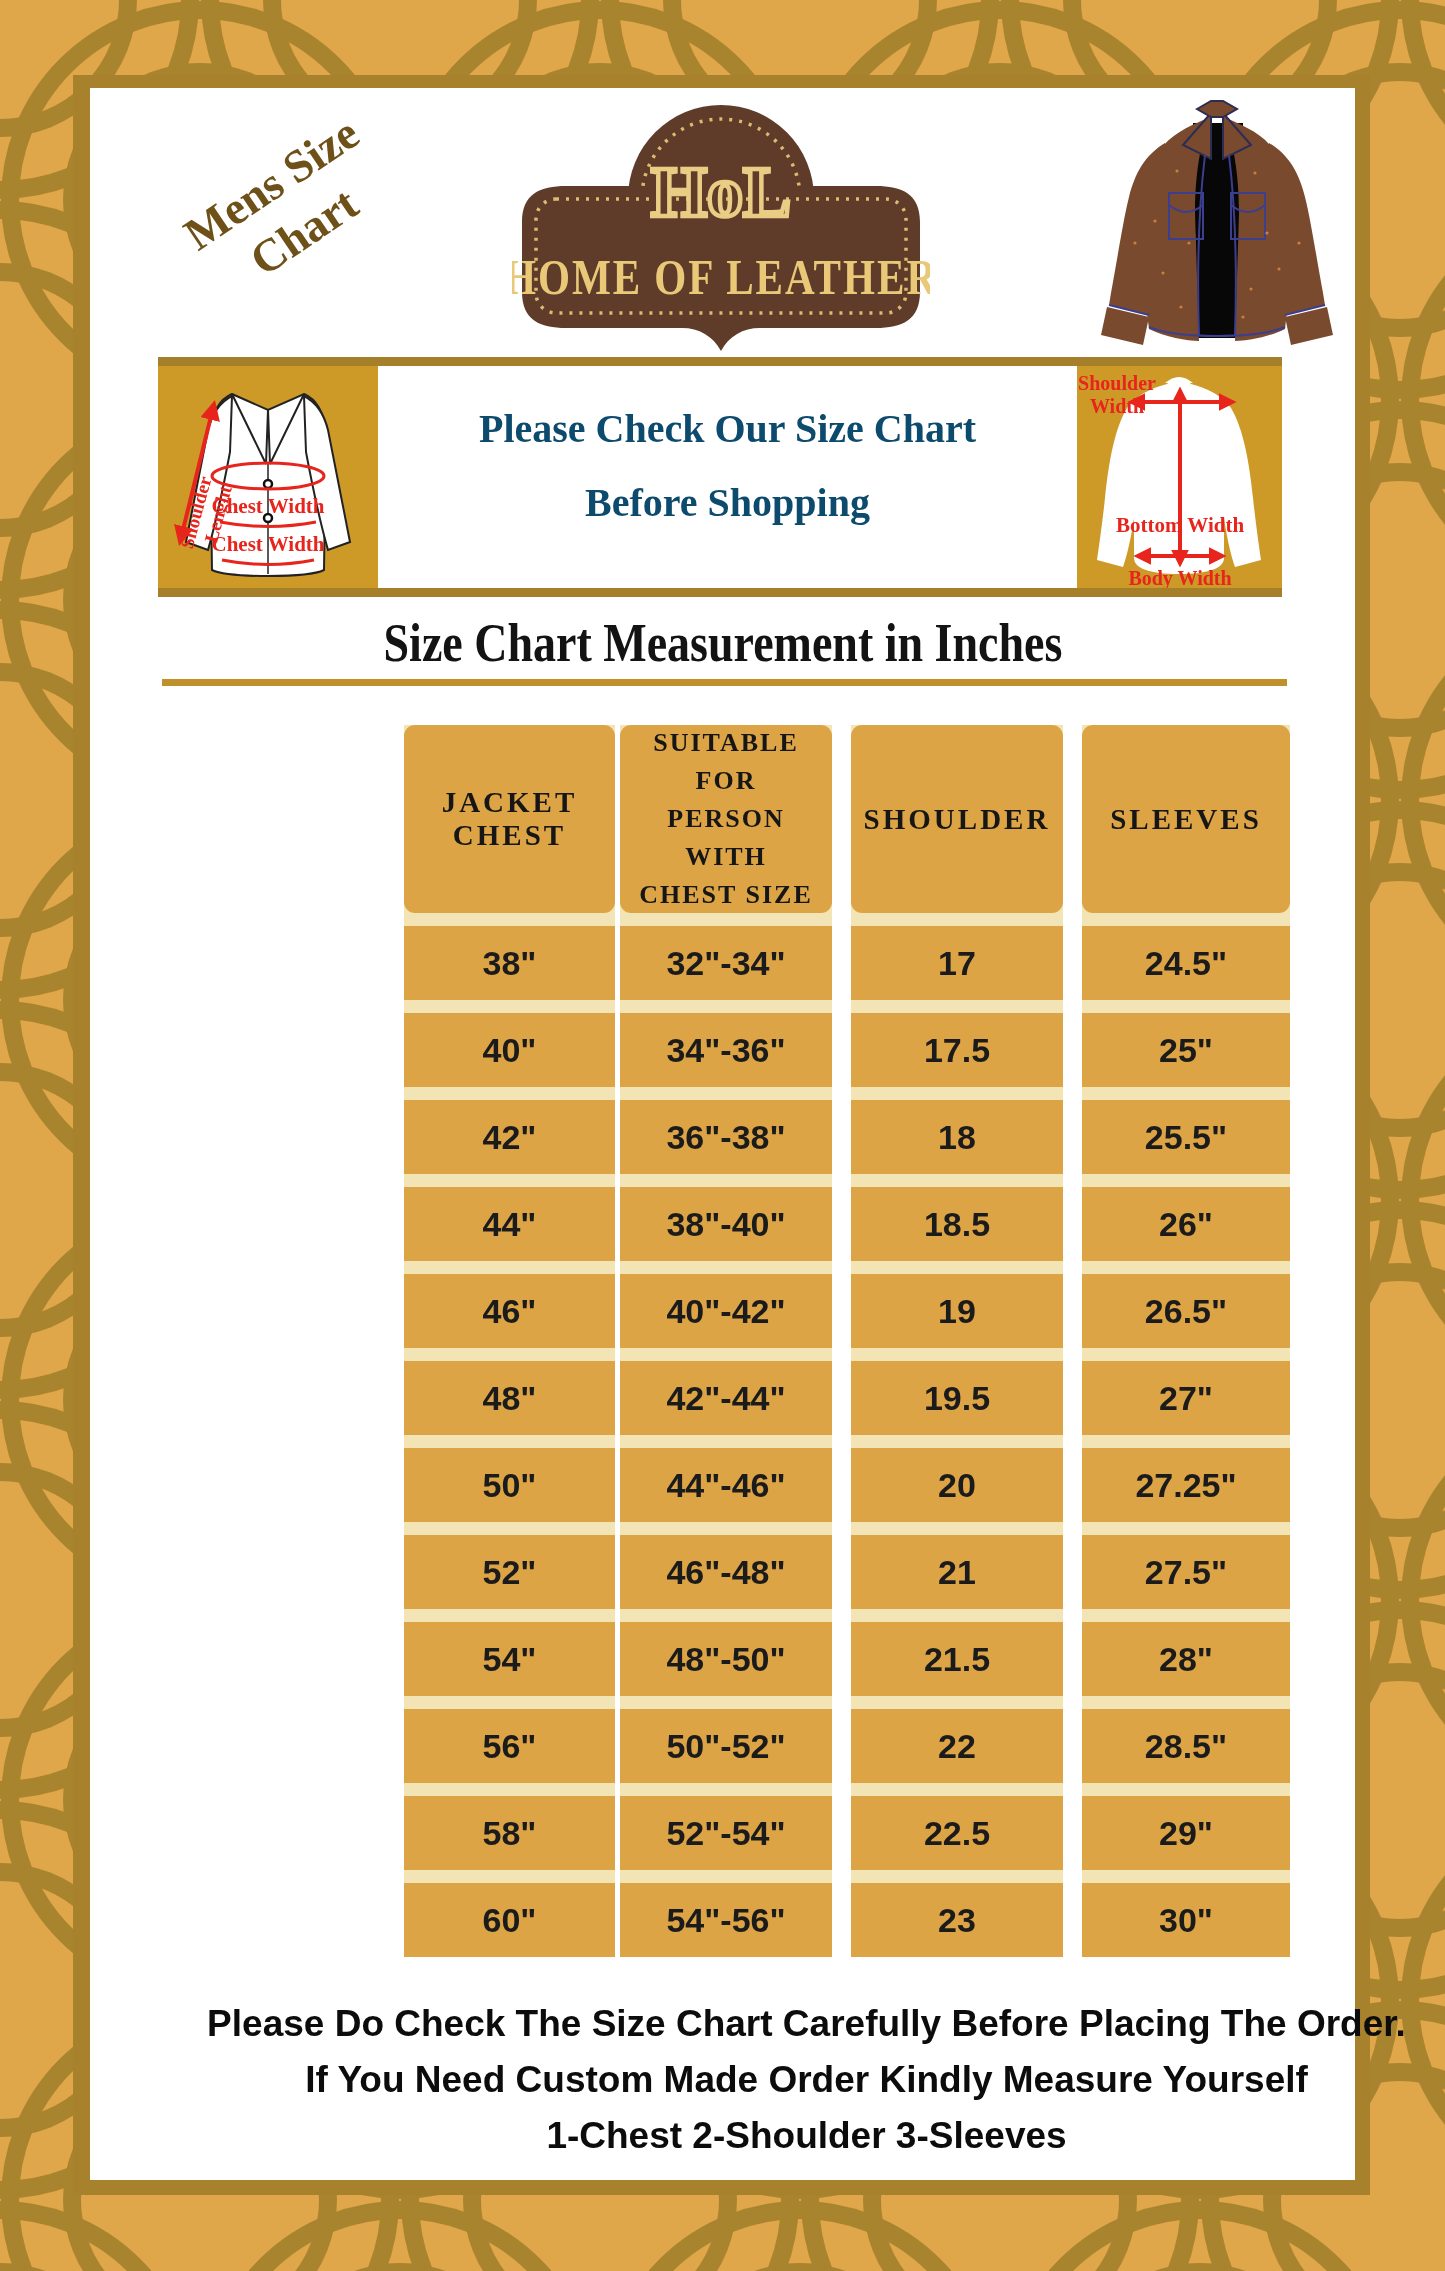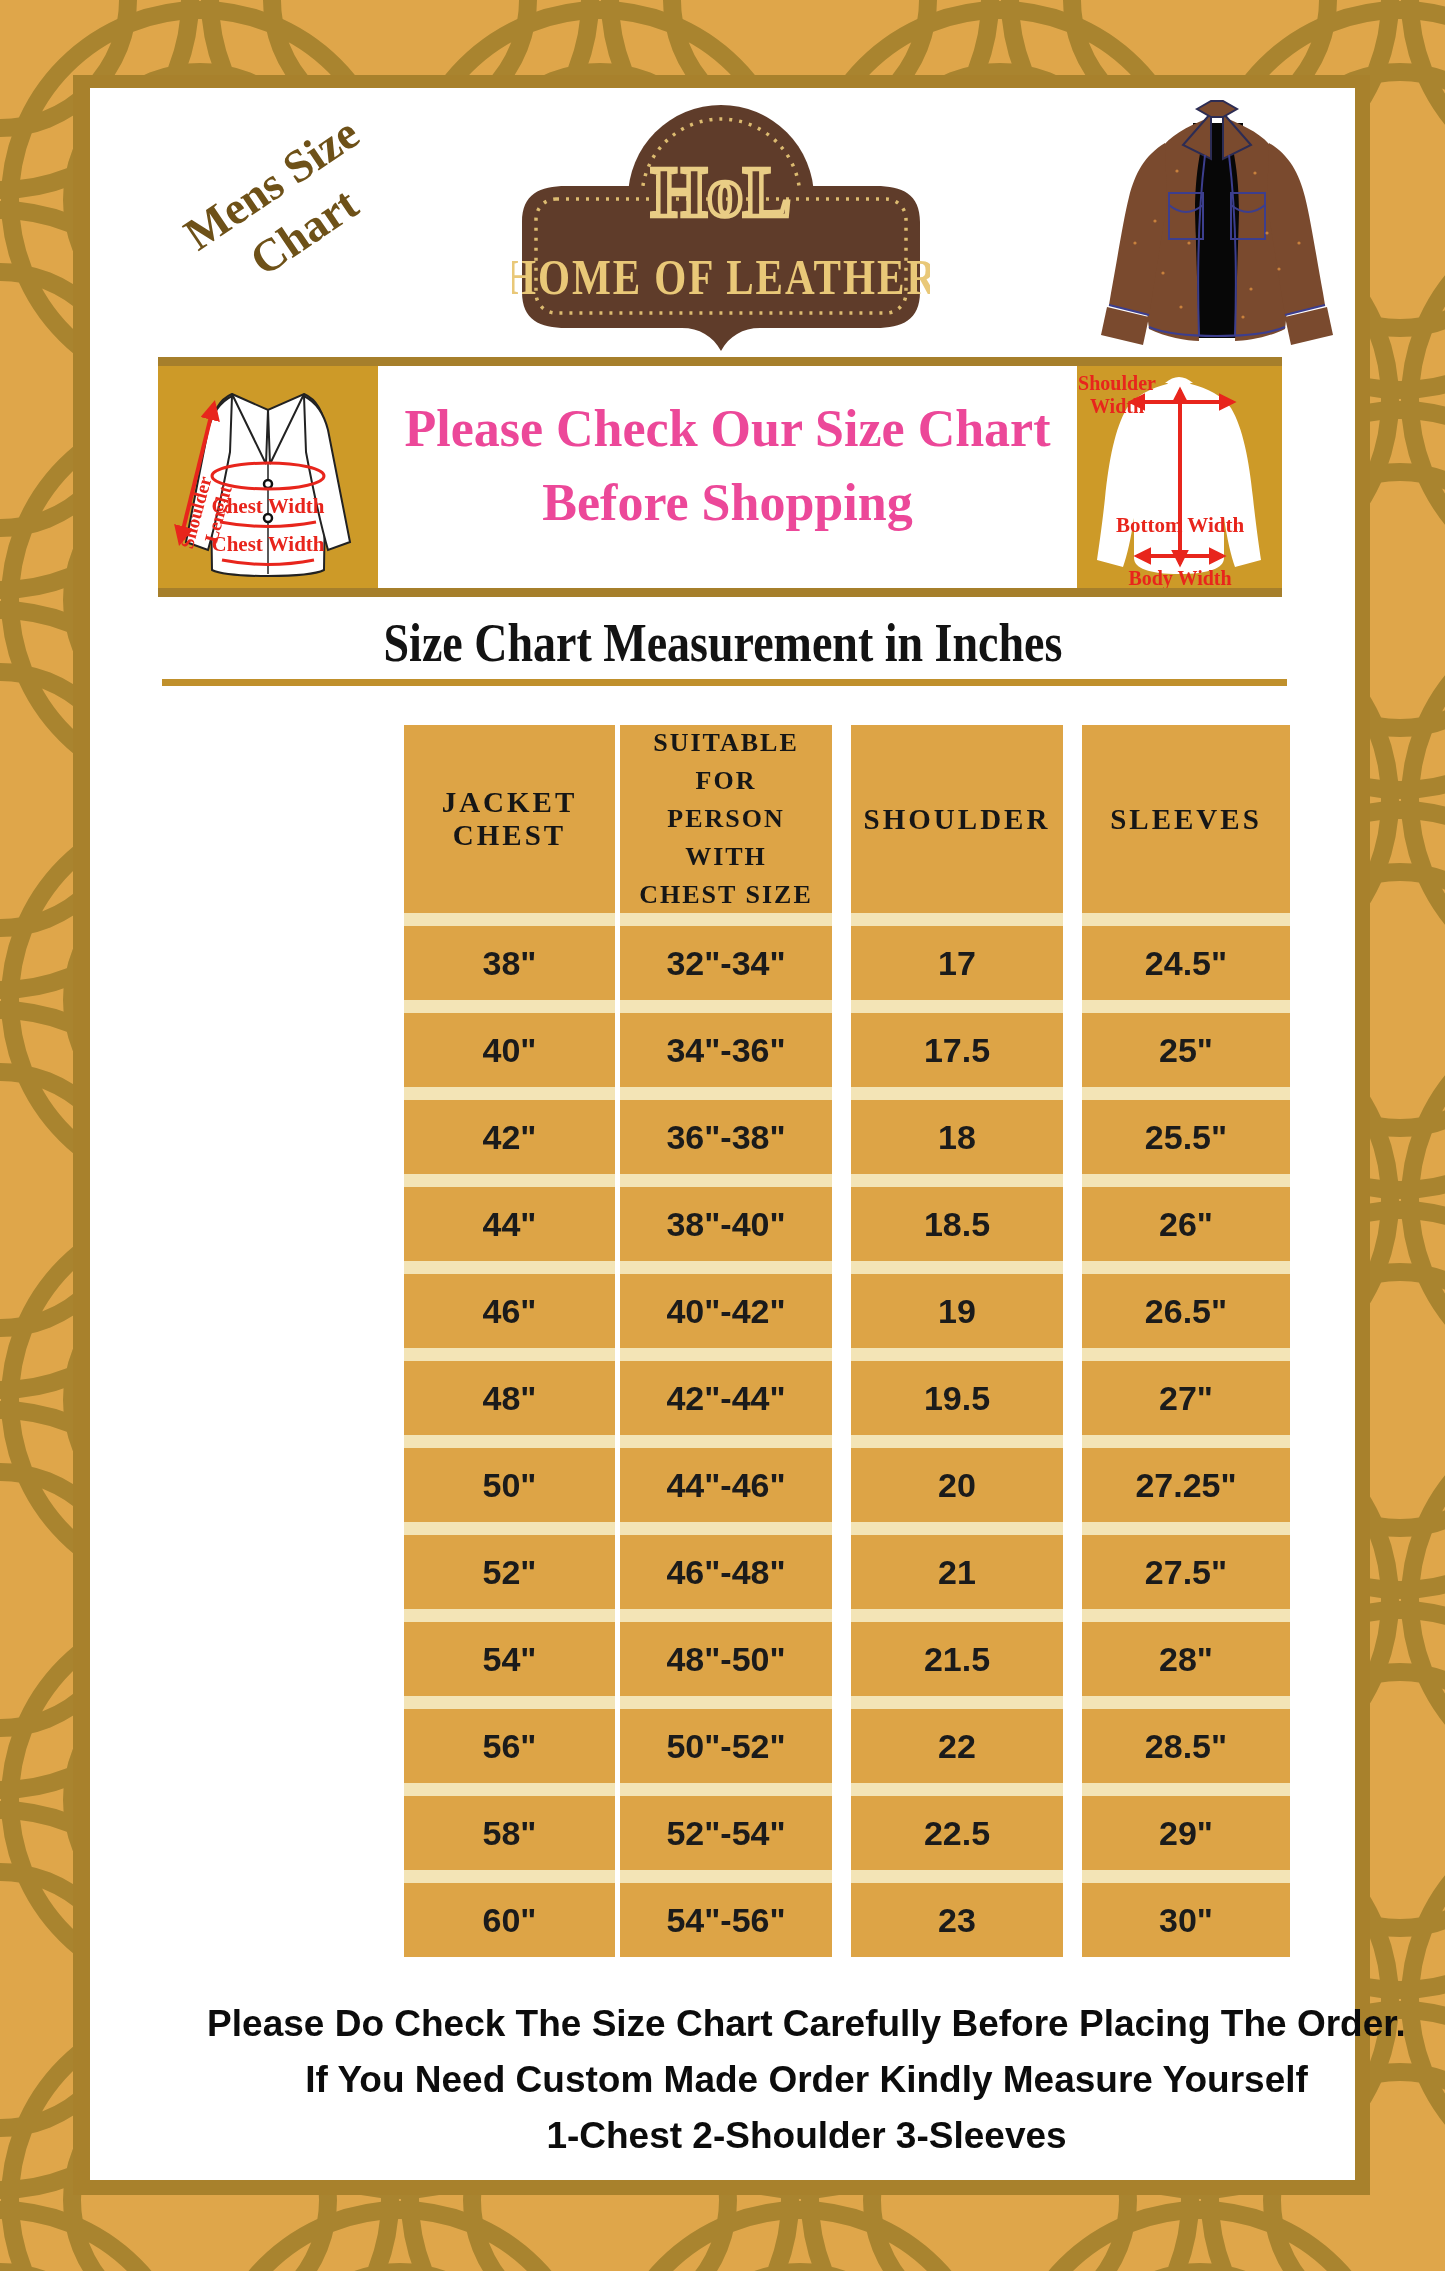--- a/index.html
+++ b/index.html
@@ -15,36 +15,36 @@
           font-family:"Liberation Serif",serif;font-weight:bold;font-size:46px;
           line-height:58px;color:#6e5118;}
 
   
   .banner{position:absolute;left:68px;top:269px;width:1124px;height:240px;
           border-top:9px solid #a67f2b;border-bottom:9px solid #a67f2b;
           box-sizing:border-box;display:flex;}
   .banner-left{width:220px;height:222px;background:#cd9a28;flex:none;}
   .banner-right{width:205px;height:222px;background:#cd9a28;flex:none;}
   .banner-mid{flex:1;background:#fff;text-align:center;padding-top:26px;
-          font-family:"Liberation Serif",serif;font-weight:bold;font-size:52px;
-          line-height:74px;color:#ec4899;}
+          font-family:"Liberation Serif",serif;font-weight:bold;font-size:40px;
+          line-height:74px;color:#0c4a6e;}
 
   
   .sec-title{position:absolute;left:0;top:526px;width:1265px;text-align:center;}
   .sec-title span{display:inline-block;transform:scaleX(0.92) scaleY(1.08);
           font-family:"Liberation Serif",serif;font-weight:bold;font-size:50px;
           color:#131313;letter-spacing:0px;}
   .rule{position:absolute;left:72px;top:591px;width:1125px;height:7px;background:#c0902c;}
 
   
   .size-table{position:absolute;left:69px;top:637px;width:1131px;height:1232px;}
   .tcol{position:absolute;top:0;height:1232px;background:#f3e4b6;}
   .thead{height:188px;background:#dda446;display:flex;align-items:center;justify-content:center;
          text-align:center;font-family:"Liberation Serif",serif;font-weight:bold;
-         font-size:29px;letter-spacing:3px;color:#161616;padding:0 6px;box-sizing:border-box;}
+         font-size:29px;letter-spacing:3px;color:#161616;padding:0 6px;box-sizing:border-box;border-radius:11px;}
   .thead.small{font-size:26px;letter-spacing:2px;line-height:38px;padding:0 14px;}
   .tcell{height:74px;margin-top:13px;background:#dda446;display:flex;align-items:center;
          justify-content:center;font-family:"Liberation Sans",sans-serif;font-weight:bold;
          font-size:34px;color:#1b1b1b;}
 
   
   .footer{position:absolute;left:0;top:1908px;width:1433px;text-align:center;
           font-family:"Liberation Sans",sans-serif;font-weight:bold;font-size:37px;
           line-height:56px;color:#0c0c0c;}
 

